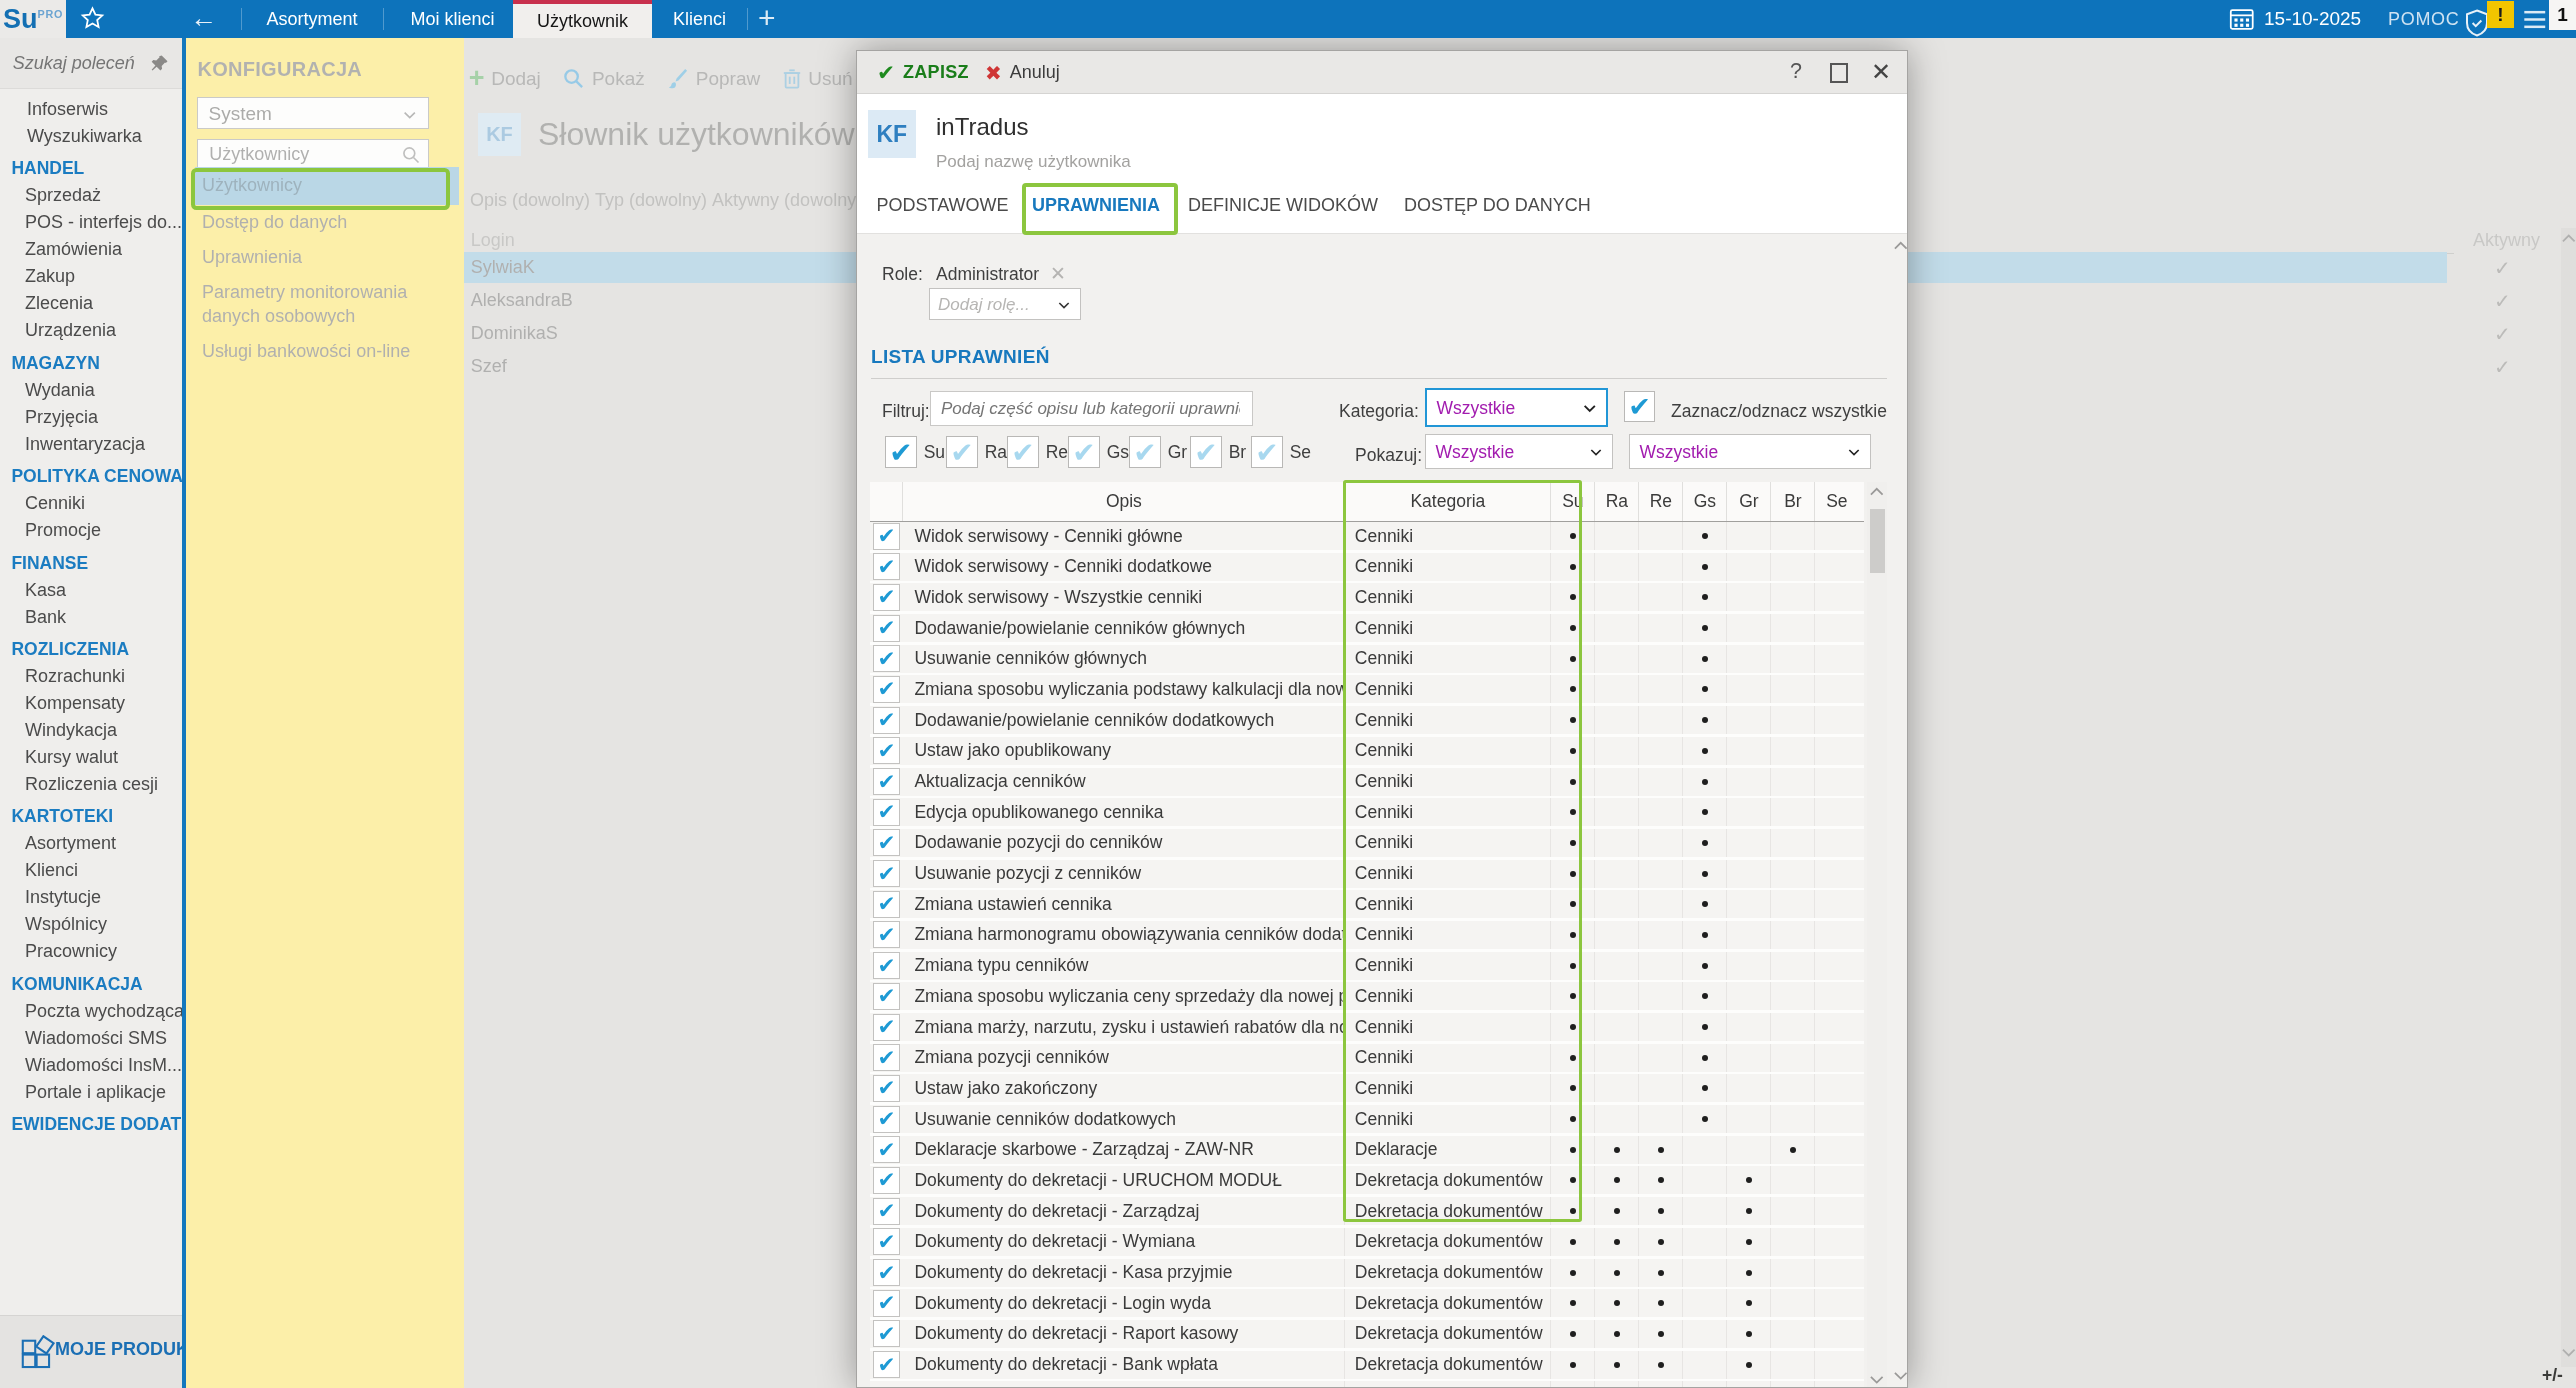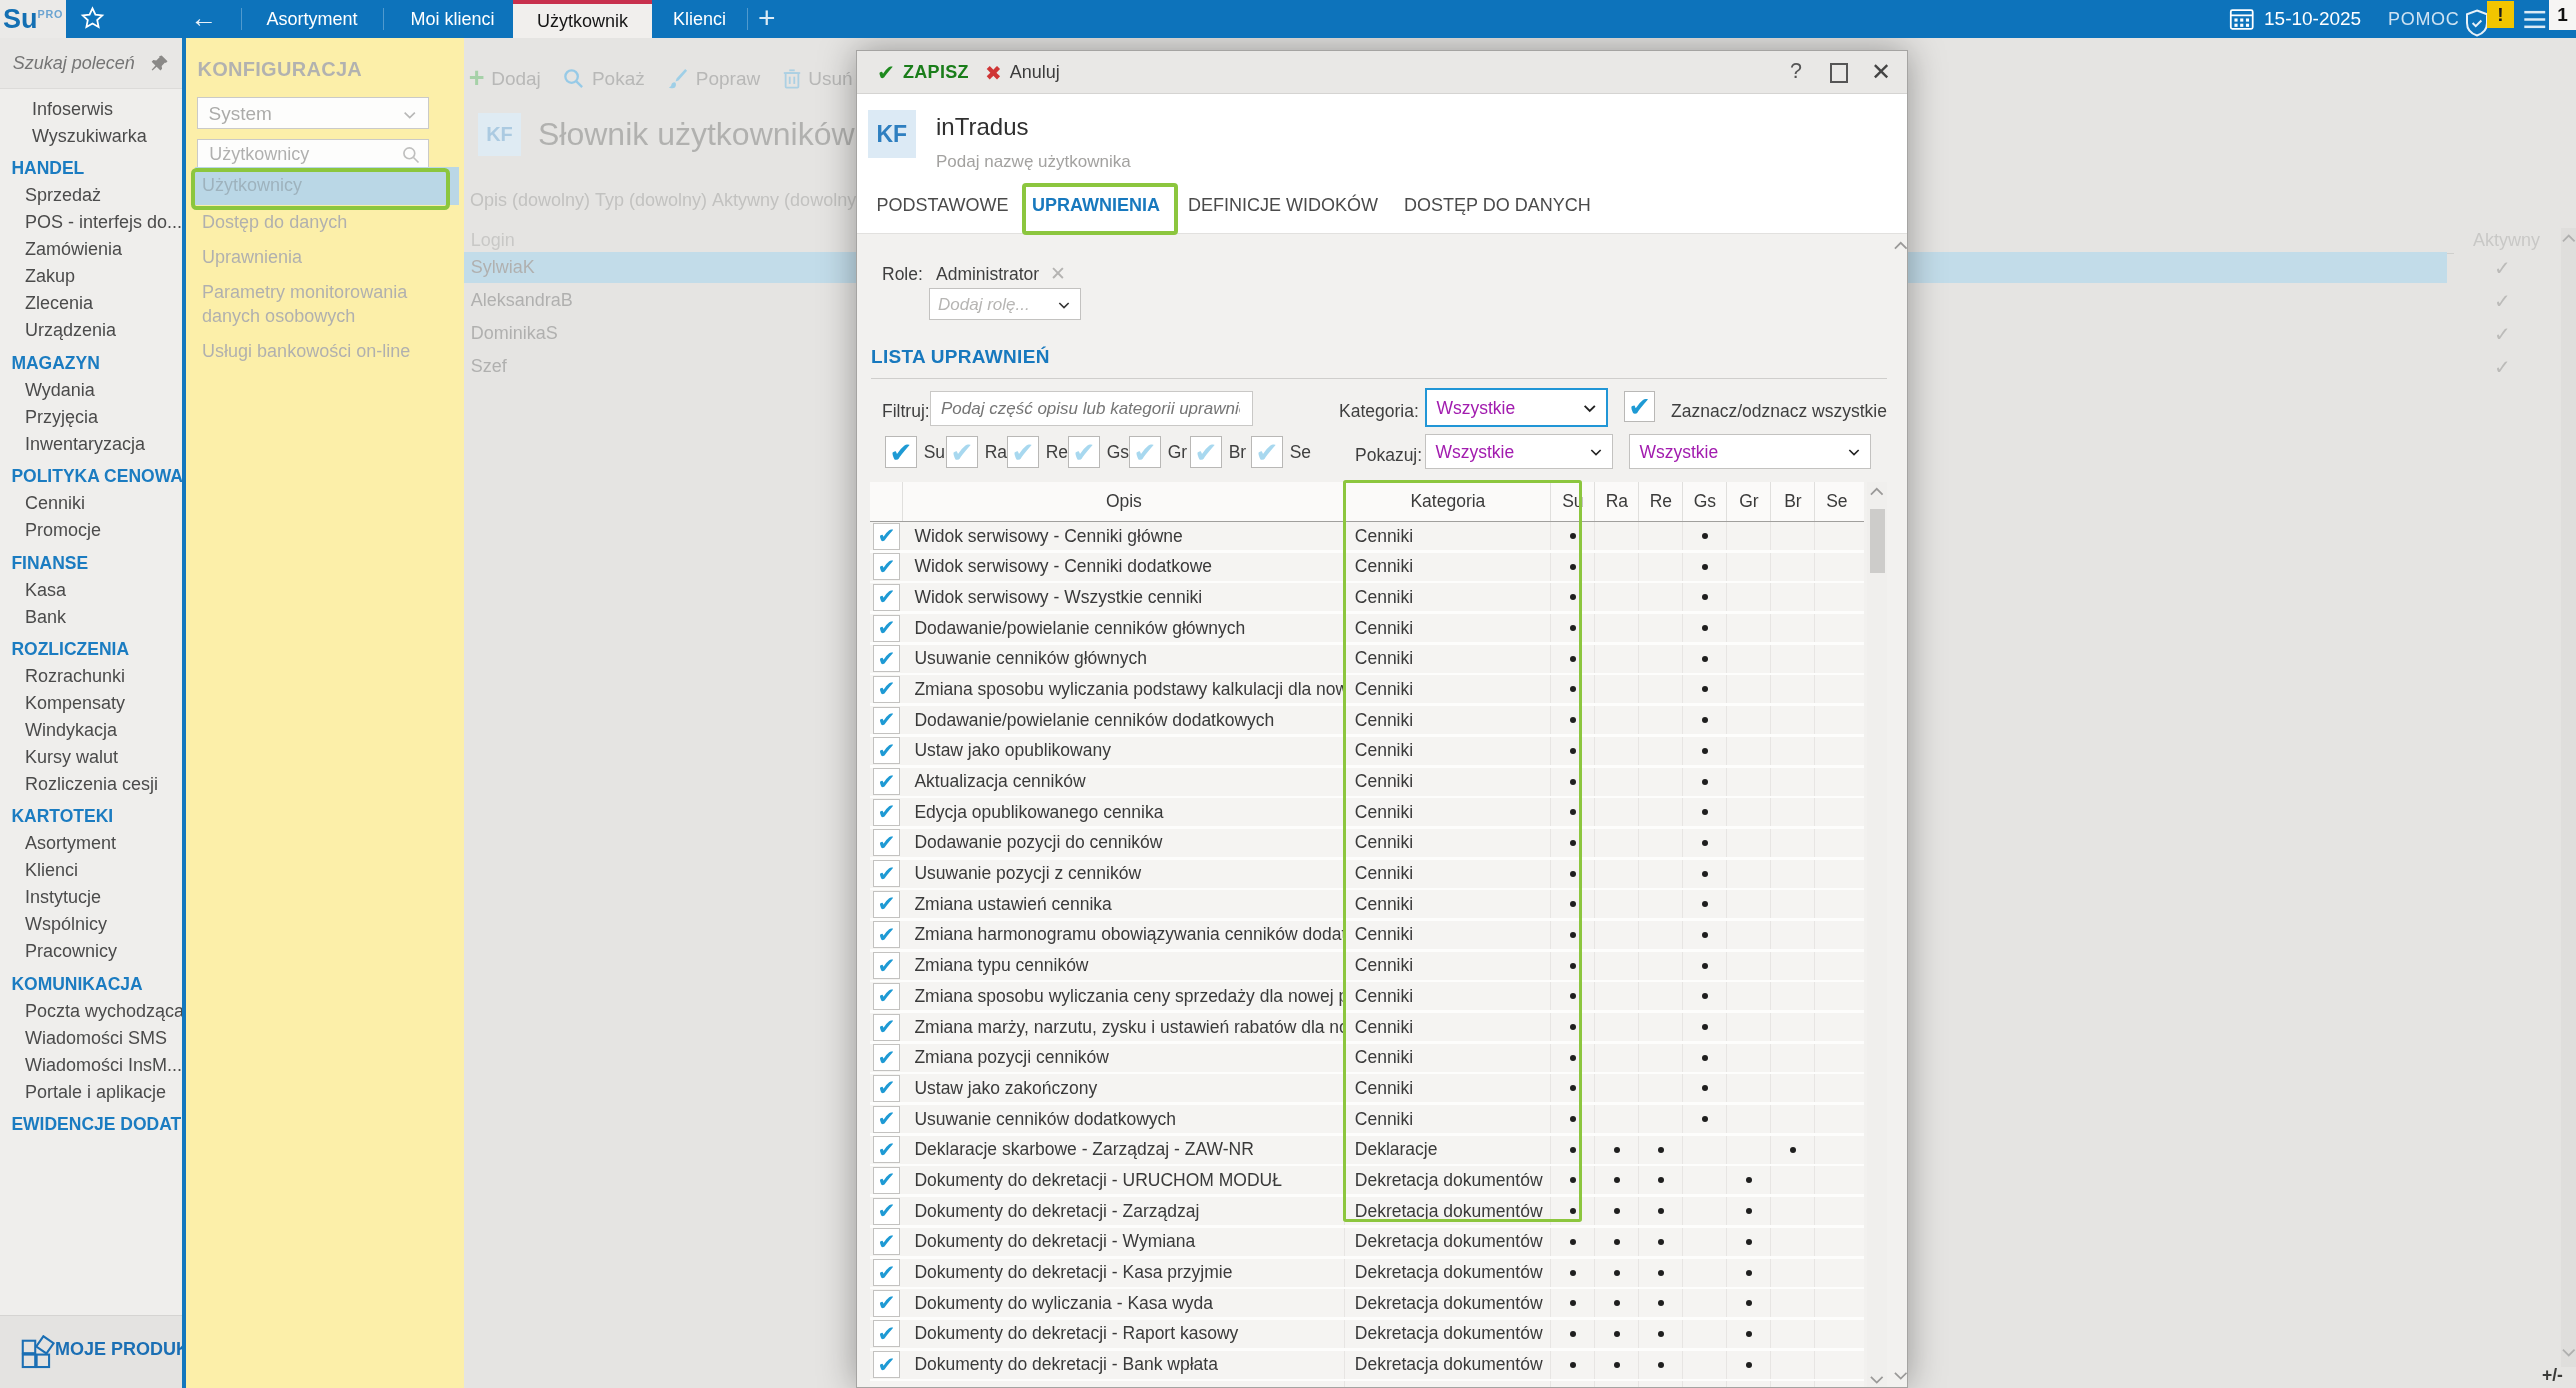--- a/index.html
+++ b/index.html
@@ -25,21 +25,21 @@
     display:flex;align-items:center;justify-content:center;}
 
   
   #sidebar{left:0;top:38px;width:182px;height:1351px;background:#efeeec;z-index:15;overflow:hidden;}
   #sidebar-search{left:0;top:0;width:182px;height:51px;background:#e8e7e5;border-bottom:0.7px solid #dcdbd9;}
   #sidebar-search input{position:absolute;left:10.8px;top:9.4px;width:134px;height:32px;border:none;background:transparent;
     font-family:inherit;font-style:italic;font-size:18px;color:#9a9997;outline:none;}
   #pin-icon{position:absolute;right:12px;top:15px;color:#8a8987;}
   #sidebar-nav{left:0;top:58px;width:182px;}
   .sb-item{height:27px;line-height:27px;font-size:18px;color:#4b4b4b;padding-left:25px;white-space:nowrap;overflow:hidden;cursor:pointer;}
-  .sb-top{padding-left:18px;margin-left:14px;}
+  .sb-top{padding-left:27px;}
   .sb-section{height:27px;line-height:27px;margin-top:5.4px;font-size:17.5px;font-weight:bold;color:#1b7cc1;padding-left:11.4px;white-space:nowrap;overflow:hidden;}
   #sidebar-footer{left:0;top:1277px;width:182px;height:73px;background:#e4e3e1;border-top:0.7px solid #d5d4d2;}
   #sidebar-footer .lbl{position:absolute;left:55px;top:23px;font-size:18px;font-weight:bold;color:#1b6fb4;white-space:nowrap;}
   #products-icon{position:absolute;left:20px;top:19px;color:#1b6fb4;}
 
   
   #bgwin{left:186px;top:38px;width:2390px;height:1351px;background:#c9c7c5;z-index:5;}
   #divider-line{left:182px;top:38px;width:4px;height:1351px;background:#1377bd;z-index:16;}
   #config-panel{left:0;top:0;width:278px;height:1351px;background:#fde047;}
   #config-title{left:11.4px;top:20px;font-size:20px;font-weight:bold;color:#5a5a58;letter-spacing:0.3px;}
@@ -1054,21 +1054,21 @@
               </div>
               <div class="pcell c-perm"></div>
               <div class="pcell c-perm"></div>
             </div>
             <div class="prow">
               <div class="pcell c-cb">
                 <span class="cb row-cb">
                   <span class="mk">✔</span>
                 </span>
               </div>
-              <div class="pcell c-opis">Dokumenty do wyliczania - Kasa wyda</div>
+              <div class="pcell c-opis">Dokumenty do dekretacji - Login wyda</div>
               <div class="pcell c-kat">Dekretacja dokumentów</div>
               <div class="pcell c-perm">
                 <span class="dot"></span>
               </div>
               <div class="pcell c-perm">
                 <span class="dot"></span>
               </div>
               <div class="pcell c-perm">
                 <span class="dot"></span>
               </div>

